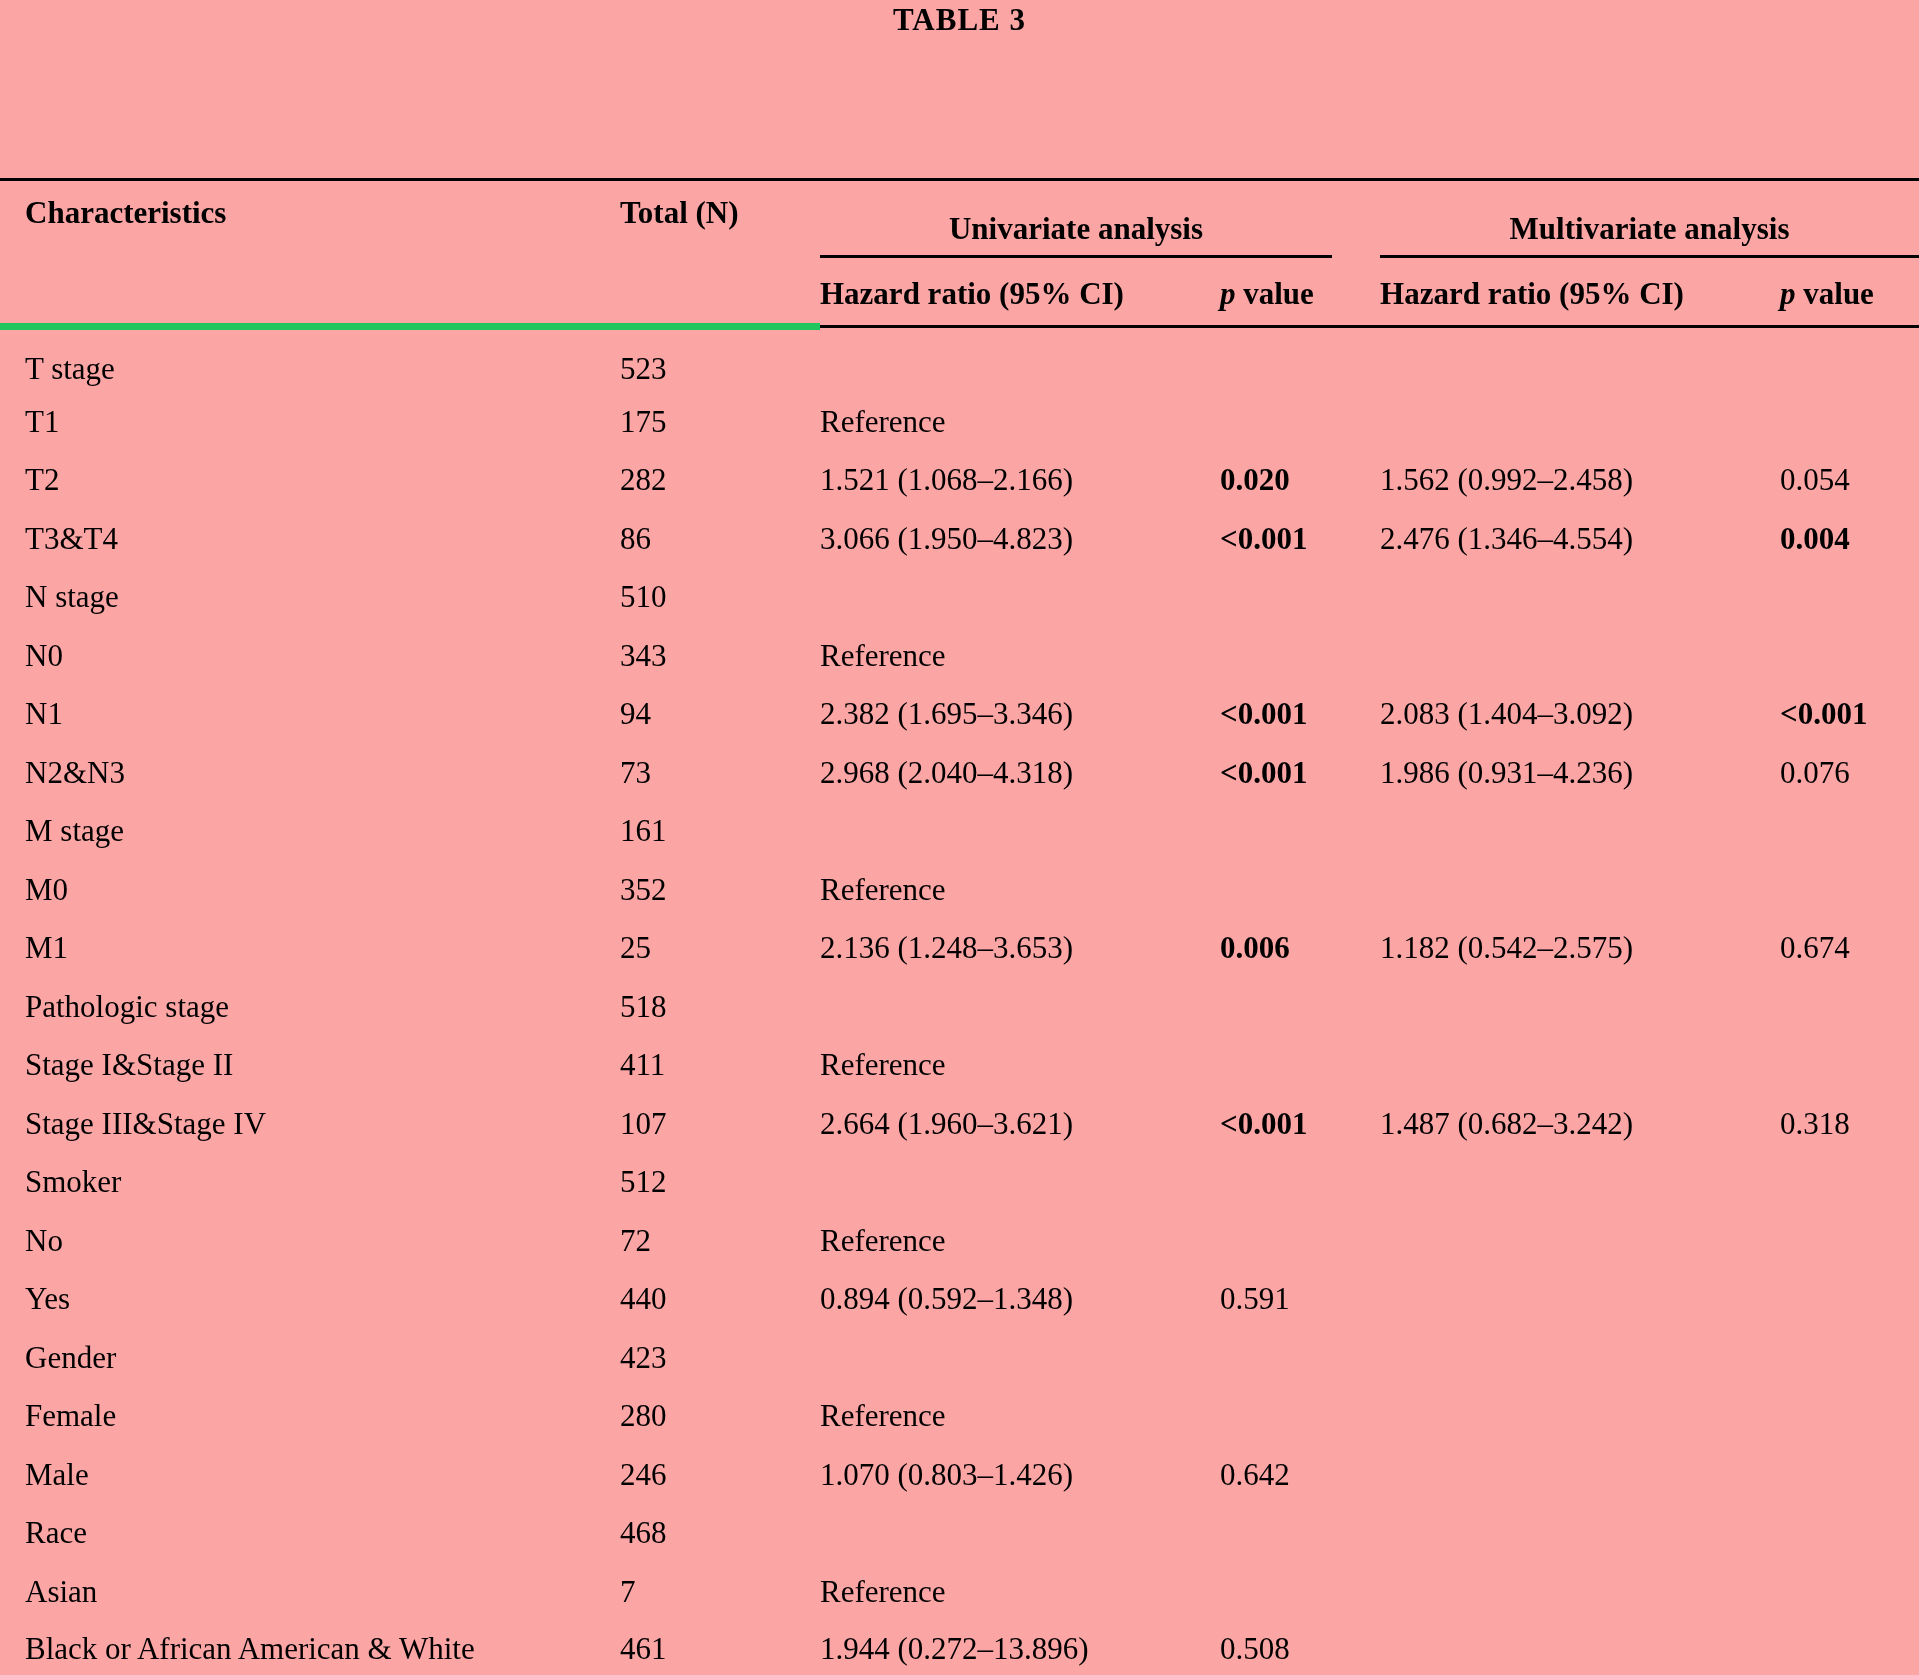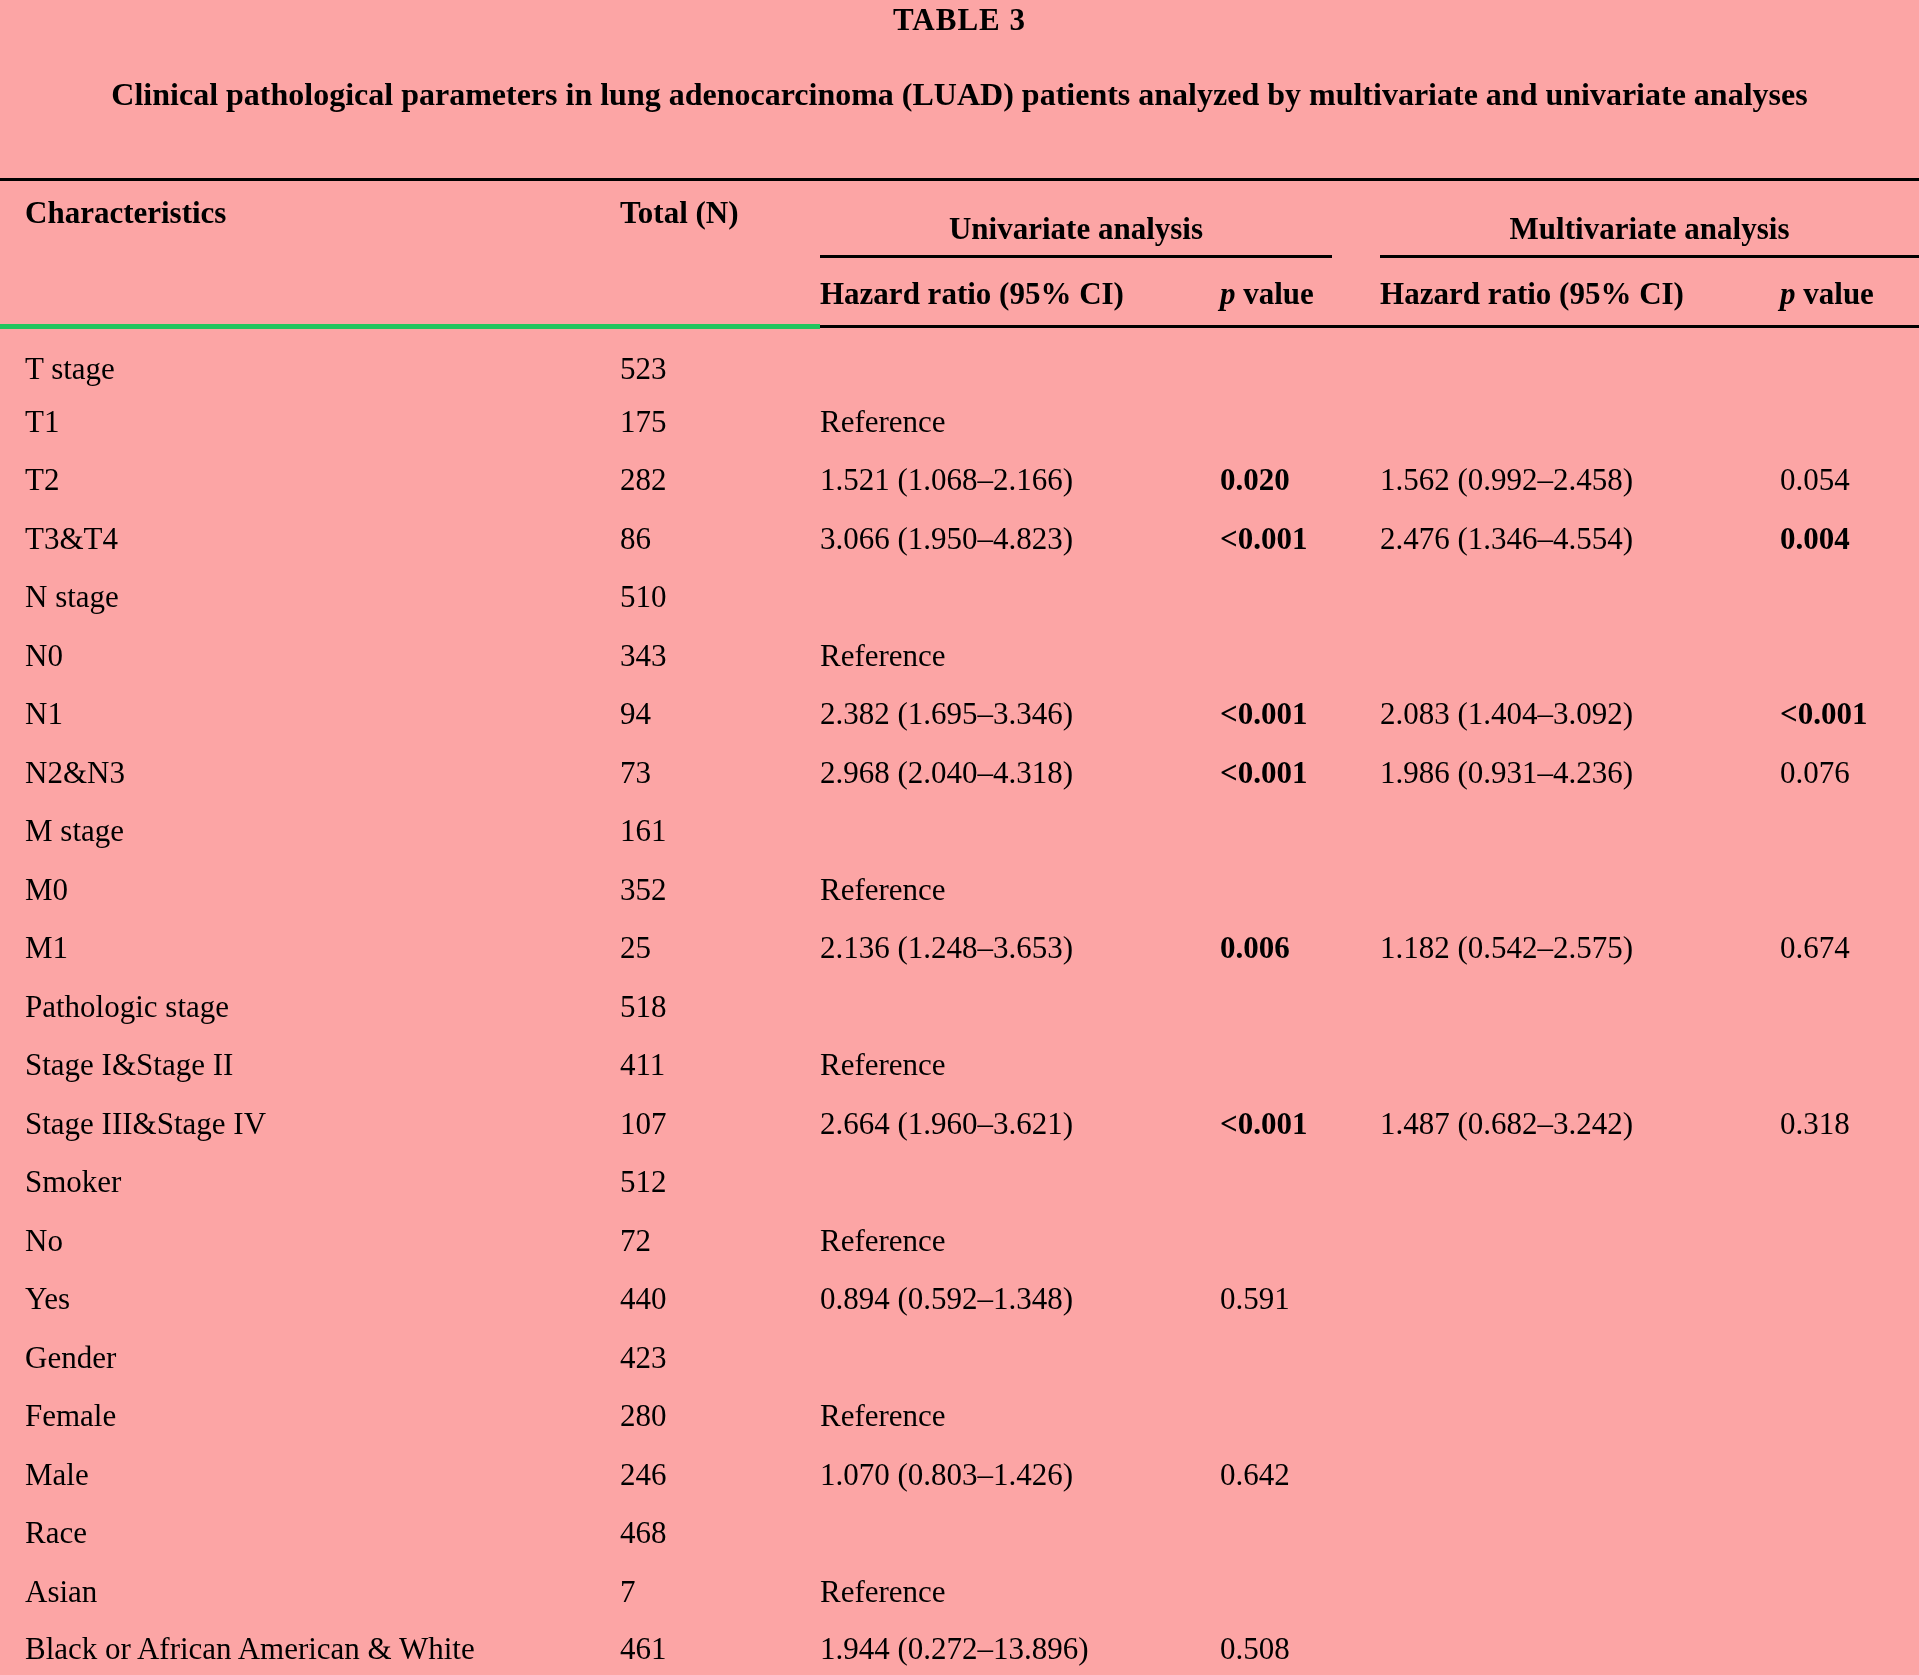--- a/index.html
+++ b/index.html
@@ -72,37 +72,36 @@
     box-sizing: border-box;
     height: 61px;
     padding-top: 16px;
     text-align: center;
     border-bottom: 3px solid #000;
   }
   .grp.gap-right { margin-right: 48px; }
 
   
   tr.h2 th { height: 68px; vertical-align: middle; padding-top: 4px; border-bottom: 3px solid #000; }
-  tr.h1 th[rowspan] { border-bottom: 5px solid #22c55e; }
+  tr.h1 th[rowspan] { border-bottom: 7px solid #22c55e; }
   .pit { font-style: italic; }
 
   
   tbody td { height: 58.5px; }
   tbody tr:first-child td { height: 66px; padding-top: 16px; }
   tbody td.cc { padding-left: 25px; }
   td.bold { font-weight: bold; }
 </style>
 </head>
 <body>
 
 <div id="page">
 
   <div class="title">TABLE 3</div>
 
-  <div class="subtitle">Clinical pathological parameters in lung adenocarcinoma (LUAD) patients analyzed by multivariate and univariate analyses</div>
 
   <table class="stats">
     <colgroup>
       <col class="c1">
         <col class="c2">
         <col class="c3">
         <col class="c4">
         <col class="c5">
         <col class="c6">
     </colgroup>

